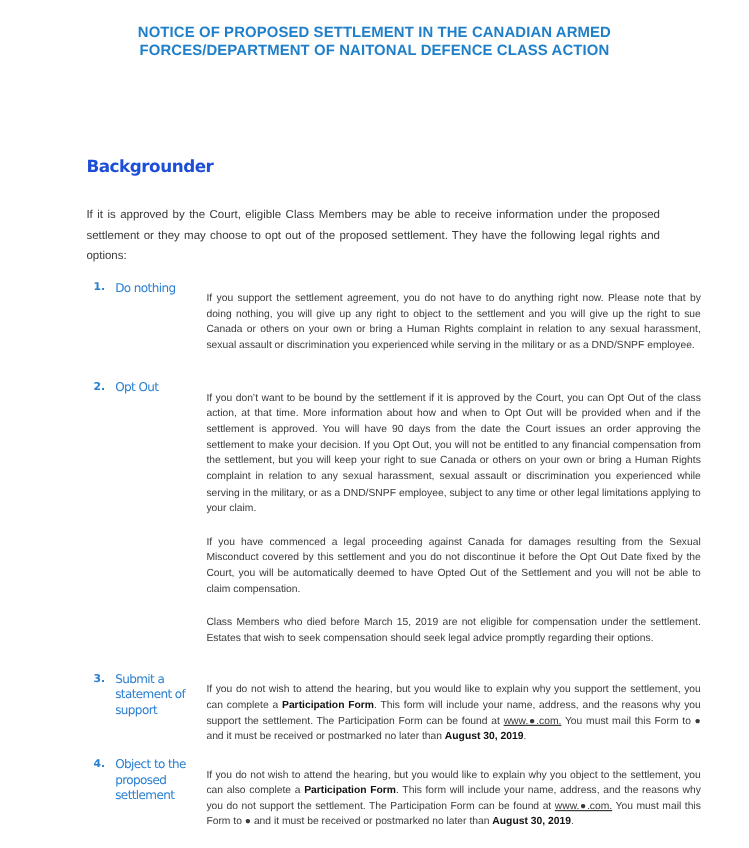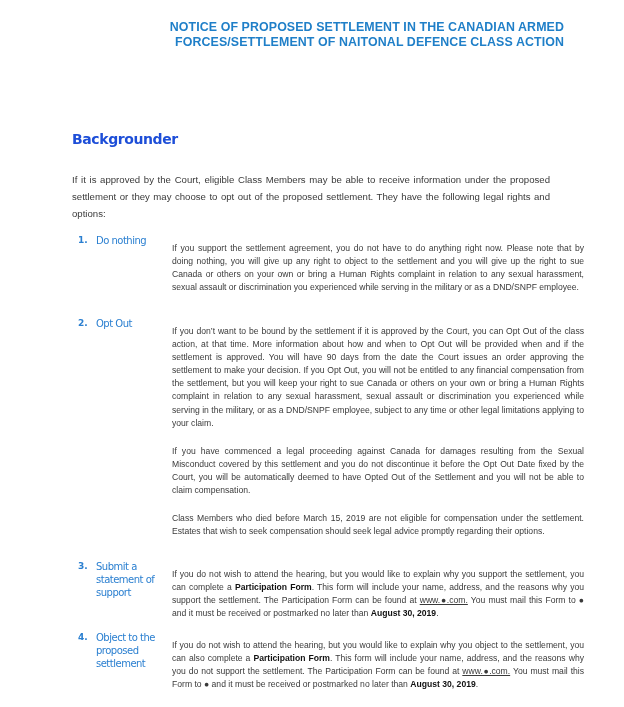--- a/index.html
+++ b/index.html
@@ -2,21 +2,21 @@
 <html><head>
 <meta charset="utf-8">
 <style>
   html, body { margin: 0; padding: 0; background: #ffffff; }
   body {
     width: 624px; height: 707px; position: relative; overflow: hidden;
     font-family: "Liberation Sans", sans-serif; color: #333333;
   }
   .title {
     position: absolute; left: 60px; top: 20px; width: 504px;
-    text-align: right; color: #1f7fc8; font-weight: bold;
+    text-align: center; color: #1f7fc8; font-weight: bold;
     font-size: 12.4px; line-height: 15px; letter-spacing: 0.1px;
   }
   .title div { white-space: nowrap; }
   .heading {
     position: absolute; left: 72px; top: 131px;
     font-size: 14px; font-weight: bold; color: #1d4ed8;
     font-family: "DejaVu Sans", sans-serif; letter-spacing: -0.4px;
   }
   .intro {
     position: absolute; left: 72px; top: 171px; width: 478px;
@@ -43,21 +43,21 @@
     margin: 8px 0 15px 0;
   }
   .bold { font-weight: bold; color: #111; }
   .u { text-decoration: underline; }
 </style>
 </head>
 <body>
 
 <div class="title">
   <div>NOTICE OF PROPOSED SETTLEMENT IN THE CANADIAN ARMED</div>
-  <div>FORCES/SETTLEMENT OF NAITONAL DEFENCE CLASS ACTION</div>
+  <div>FORCES/DEPARTMENT OF NAITONAL DEFENCE CLASS ACTION</div>
 </div>
 
 <div class="heading">Backgrounder</div>
 
 <div class="intro">If it is approved by the Court, eligible Class Members may be able to receive information under the proposed settlement or they may choose to opt out of the proposed settlement. They have the following legal rights and options:</div>
 
 <div class="opt" style="top:234px;">
   <span class="num">1.</span>
   <span class="lbl">Do nothing</span>
   <div class="body">

